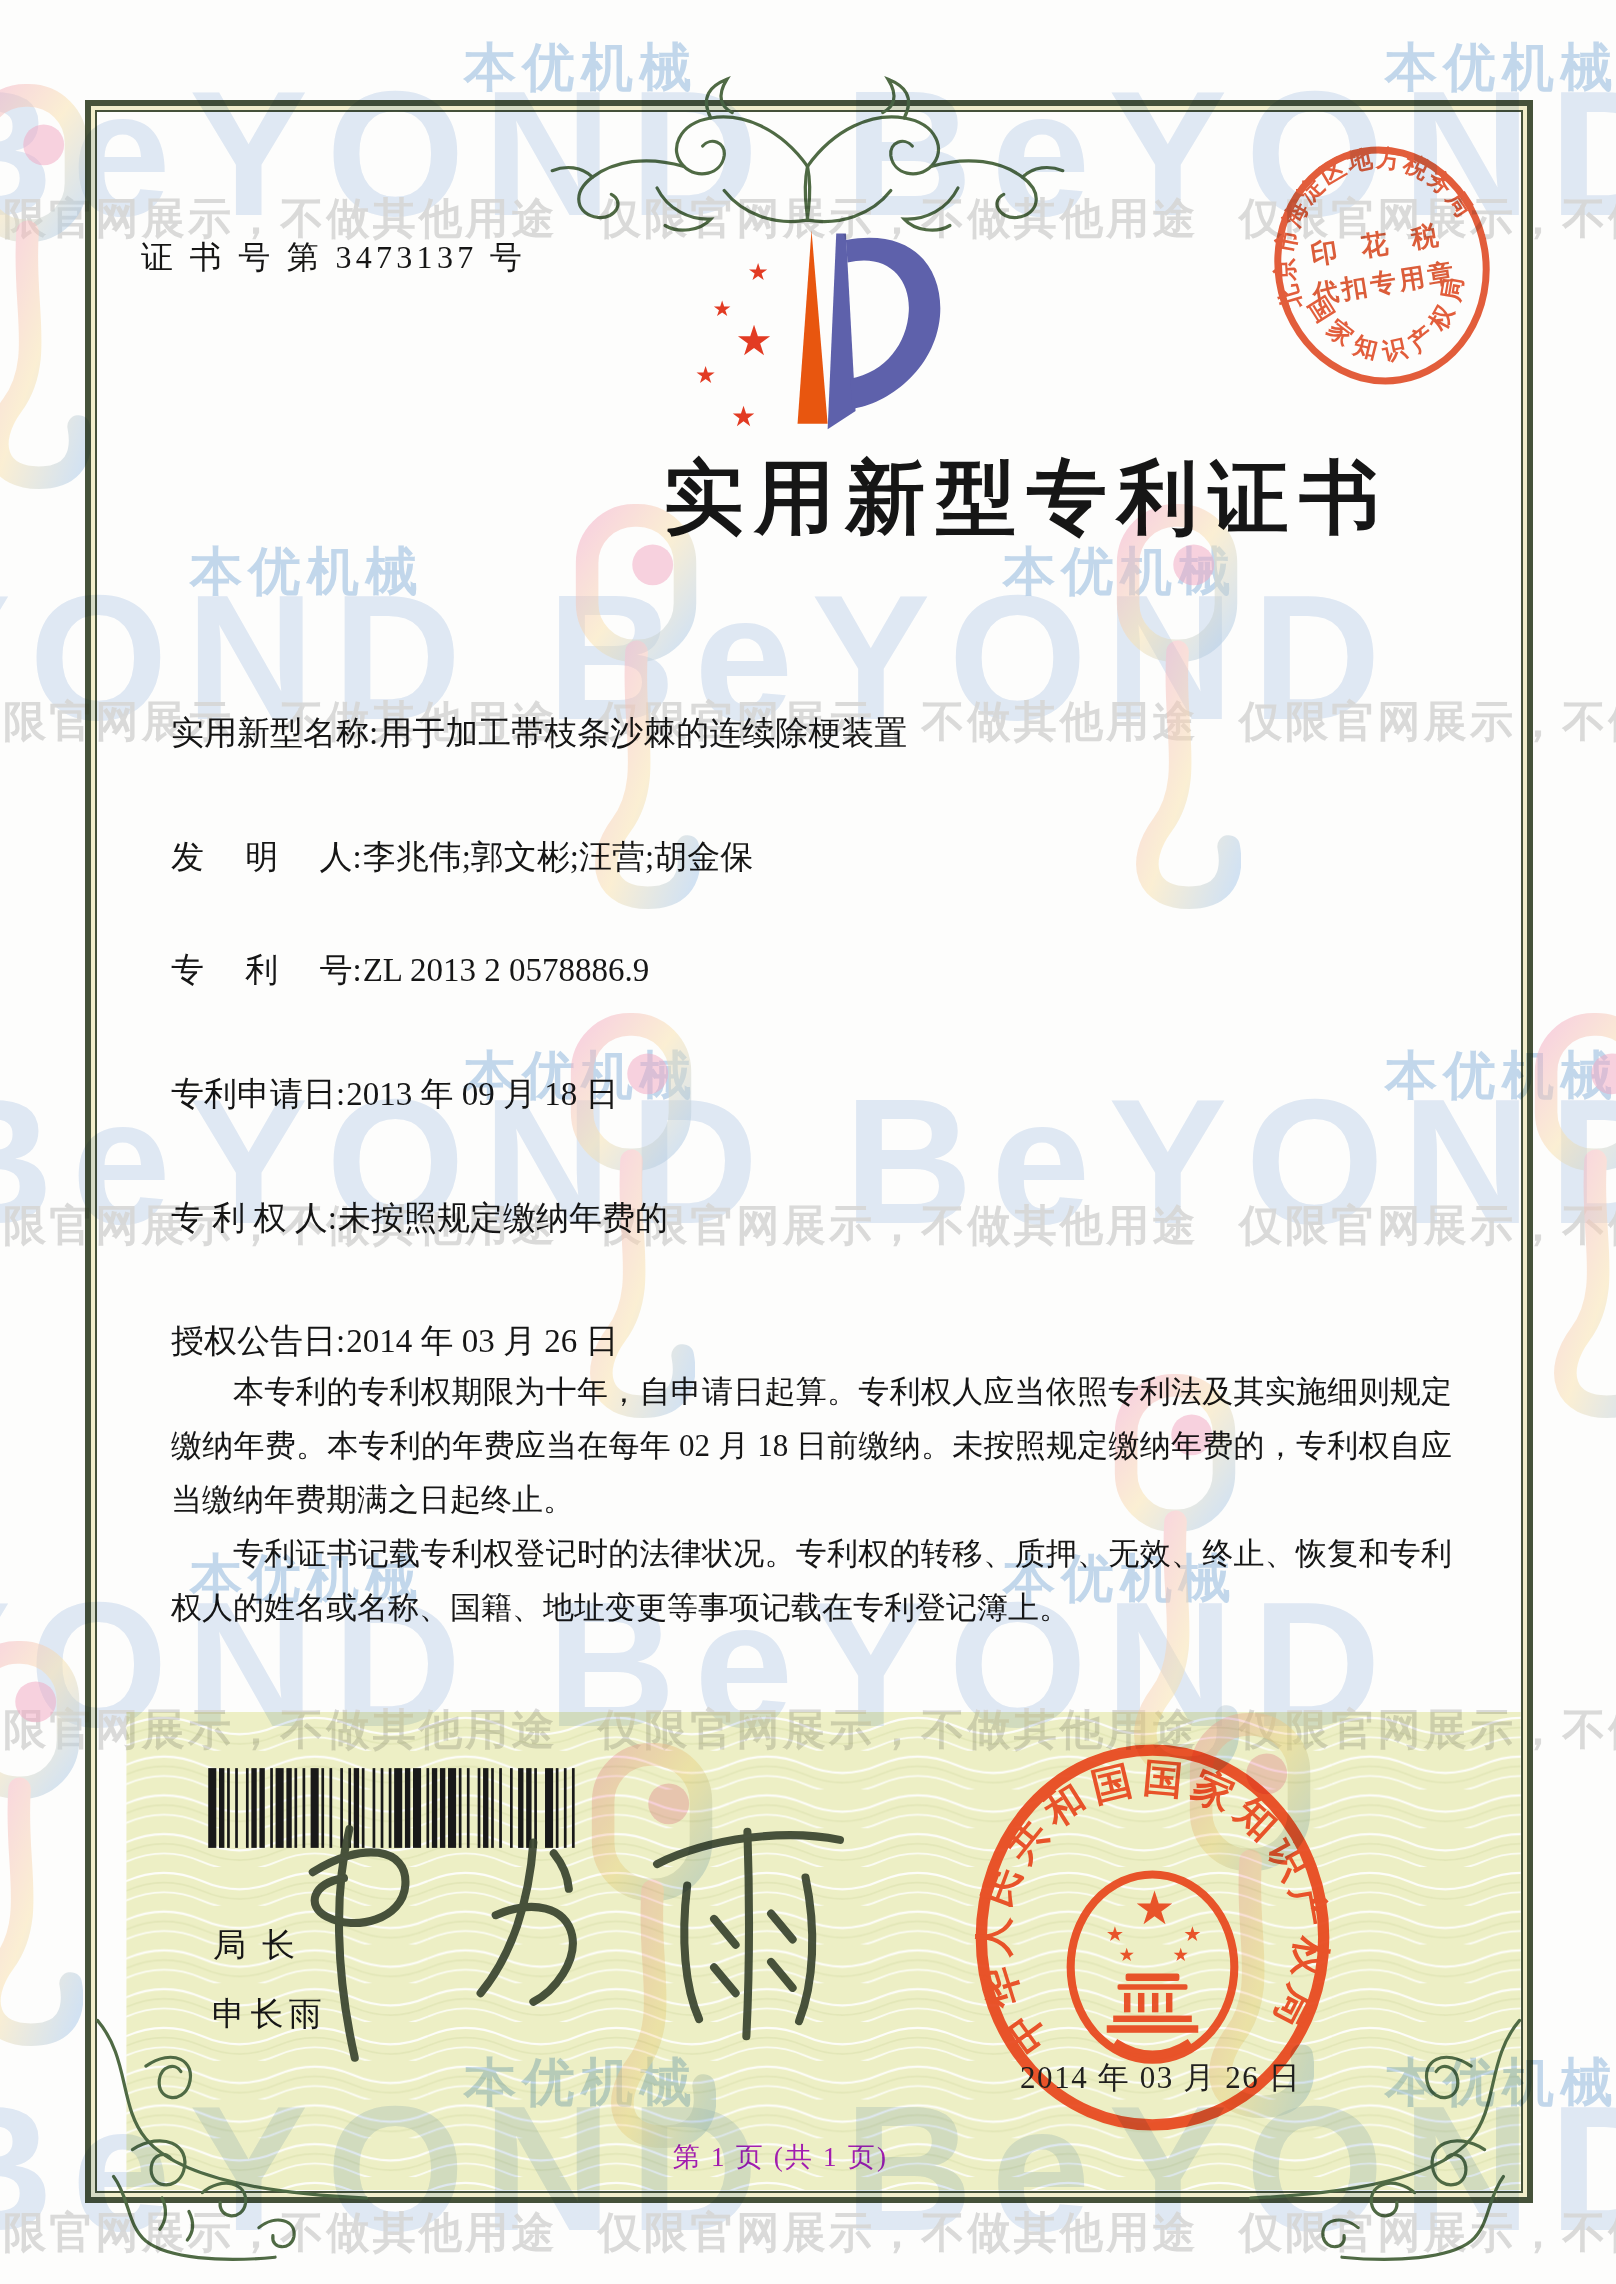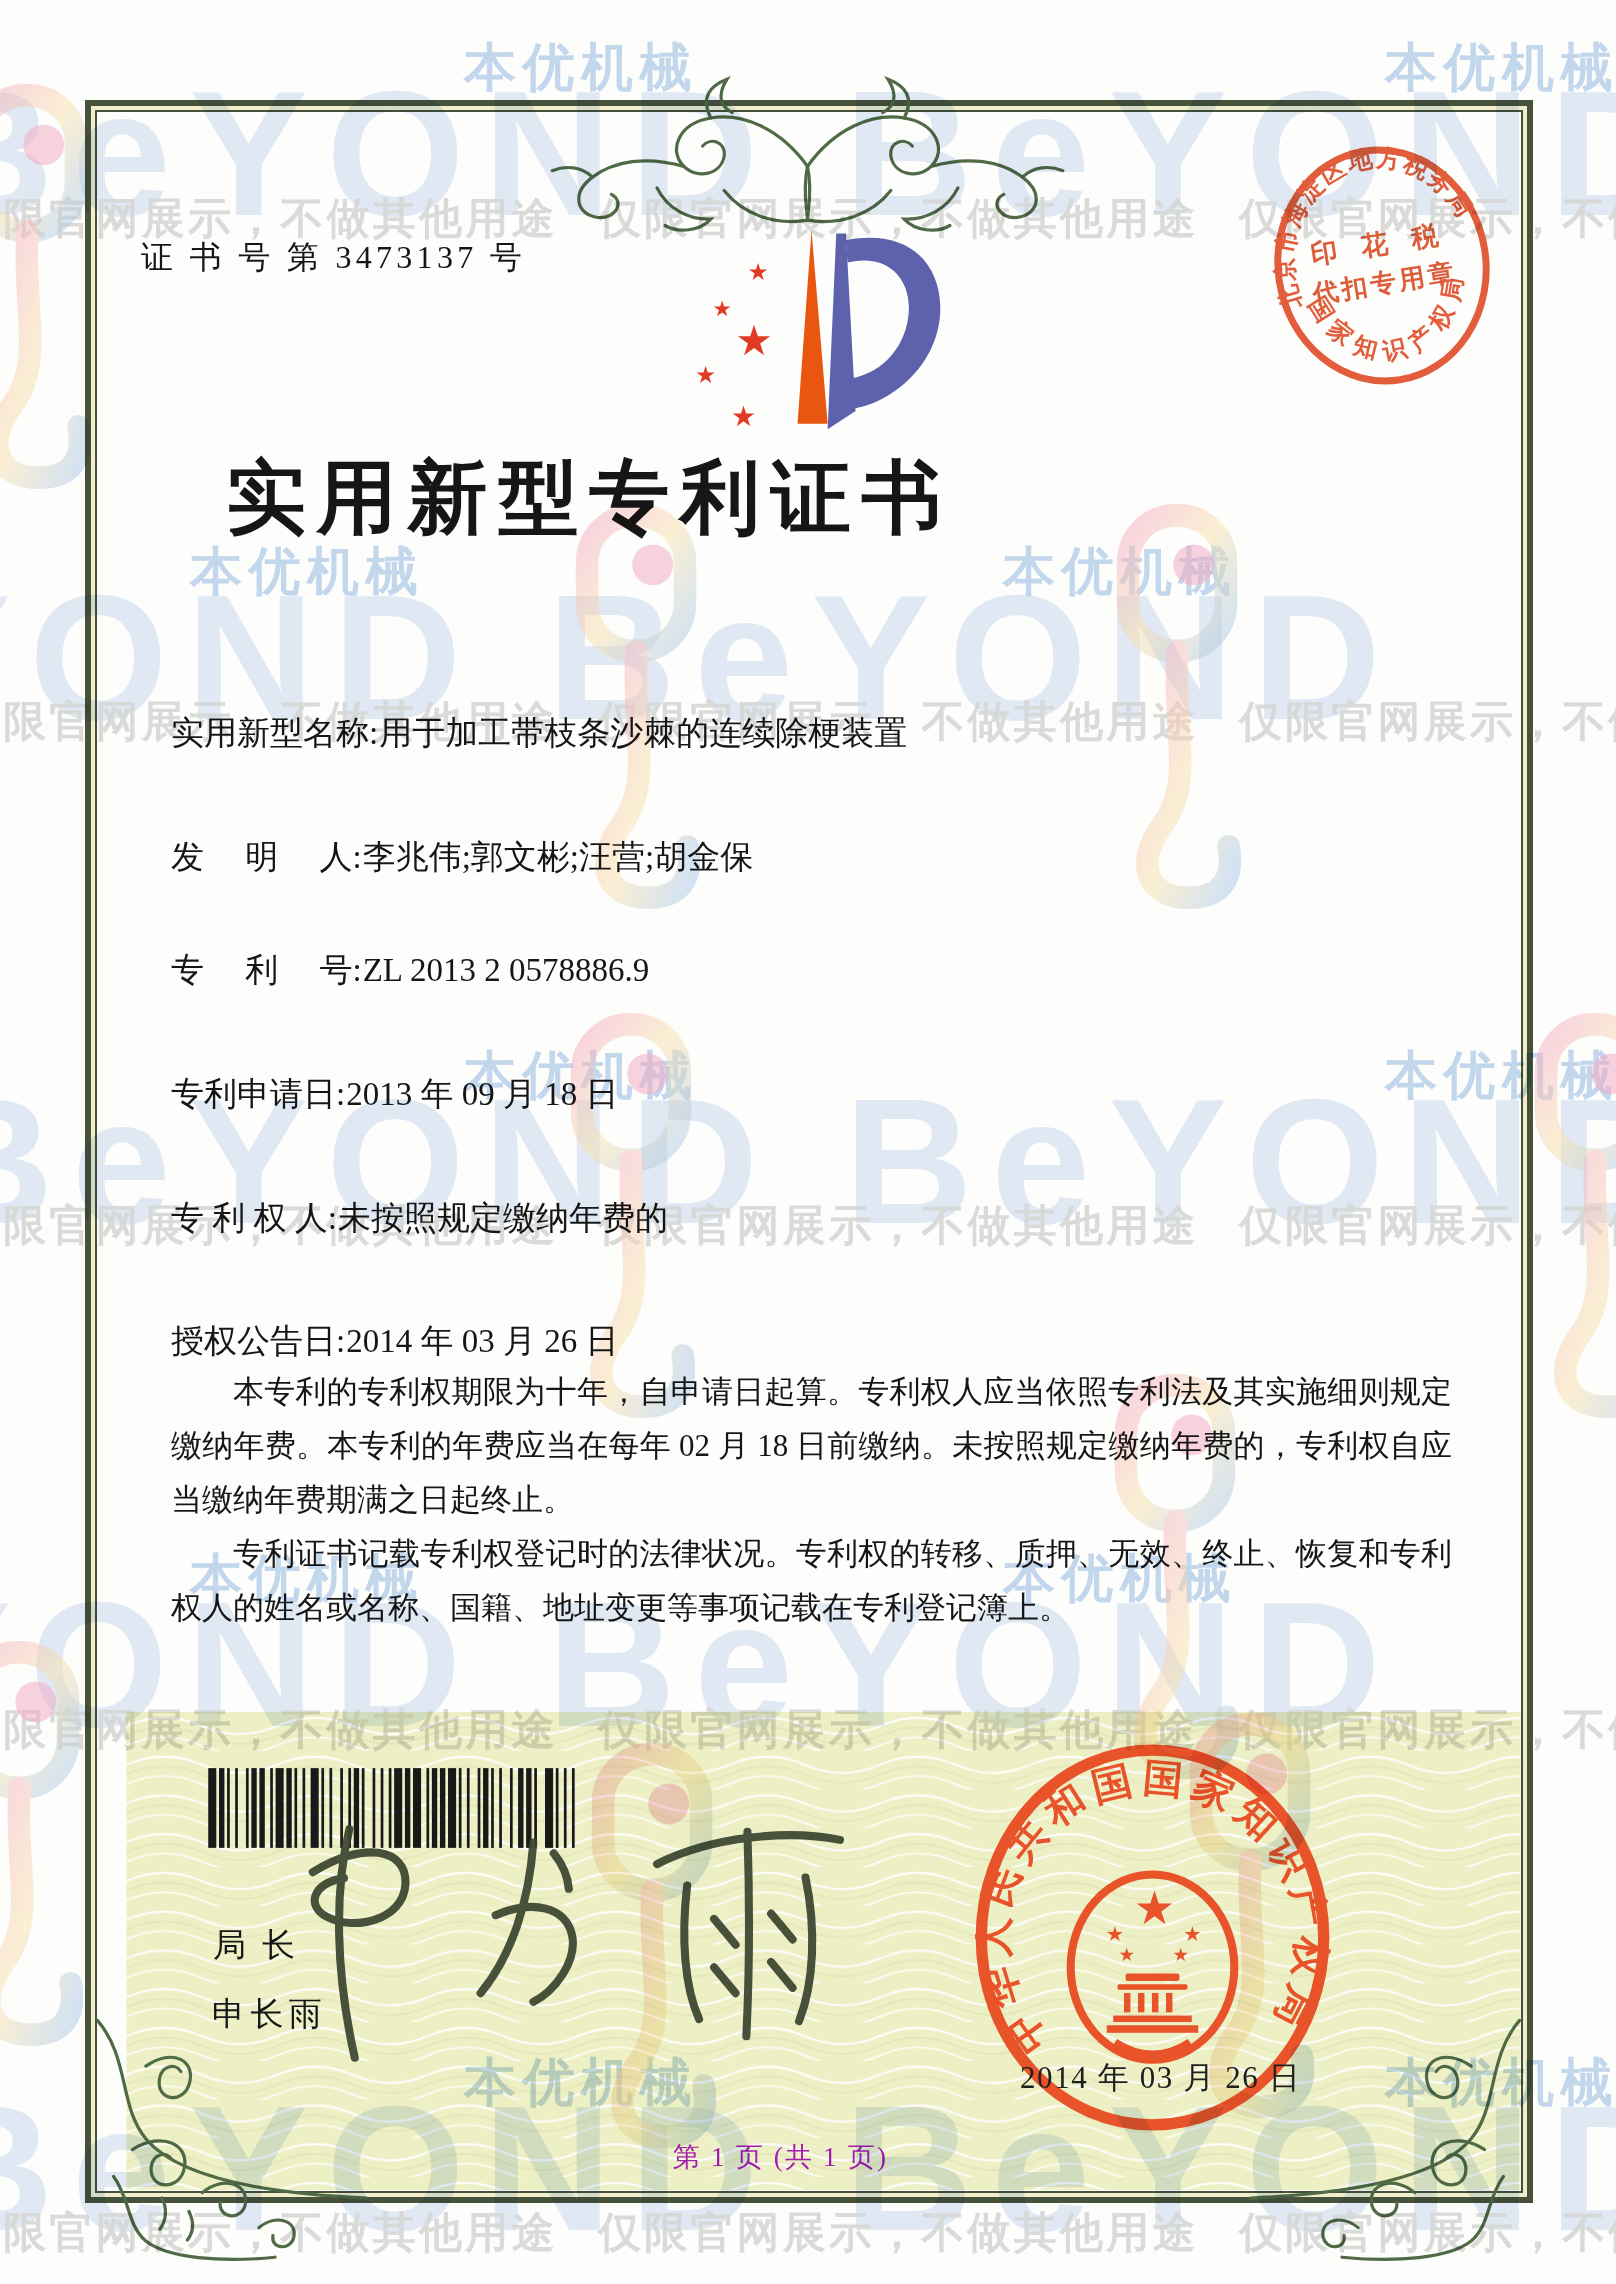--- a/index.html
+++ b/index.html
@@ -7,21 +7,21 @@
         font-family:"Liberation Serif","DejaVu Serif",serif;color:#161616;}
   
   .frame-outer{position:absolute;left:85px;top:100px;width:1448px;height:2103px;
                border:6px solid #46523a;box-sizing:border-box;}
   .frame-mid{position:absolute;inset:0;border:4.8px solid #f2eecb;box-sizing:border-box;}
   .frame-inner{position:absolute;inset:0;border:2.7px solid #46523a;box-sizing:border-box;}
   .bottom-section{position:absolute;left:126px;top:1712px;width:1395px;height:478px;}
   .bottom-section svg{display:block;}
   .cert-number{position:absolute;left:141px;top:236px;font-size:32px;letter-spacing:4.3px;white-space:nowrap;text-align:right;}
   .logo{position:absolute;left:692px;top:226px;}
-  .title{position:absolute;left:226px;top:445px;width:1164px;text-align:left;
+  .title{position:absolute;left:226px;top:445px;width:1164px;text-align:right;
          font-size:80px;font-weight:bold;letter-spacing:10.8px;white-space:nowrap;}
   .field{position:absolute;left:171px;font-size:33px;white-space:nowrap;}
   .flabel{margin-right:1px;}
   .paras{position:absolute;left:171px;top:1365px;width:1281px;font-size:31px;line-height:54px;text-align:justify;}
   .paras p{margin:0;text-indent:2em;}
   .barcode{position:absolute;left:205px;top:1768px;}
   .sig-label{position:absolute;left:213px;top:1923px;font-size:33px;letter-spacing:16px;white-space:nowrap;}
   .sig-name{position:absolute;left:212px;top:1992px;font-size:33px;letter-spacing:5.4px;white-space:nowrap;}
   .signature{position:absolute;left:280px;top:1778px;}
   .seal{position:absolute;left:972px;top:1741px;}

